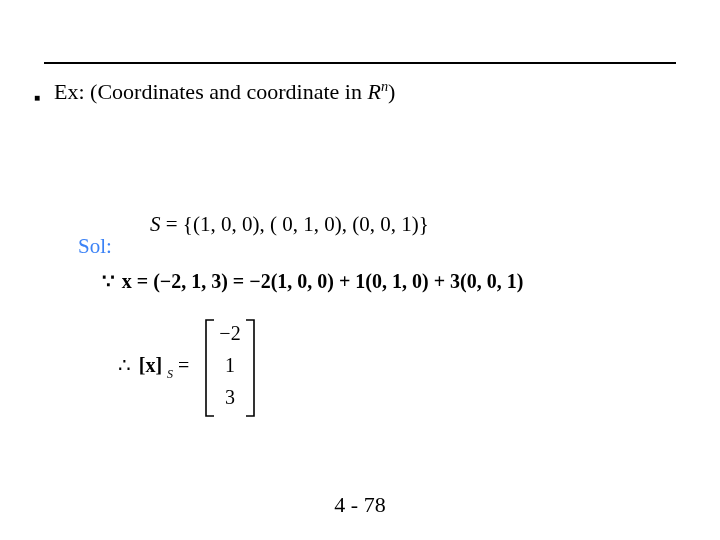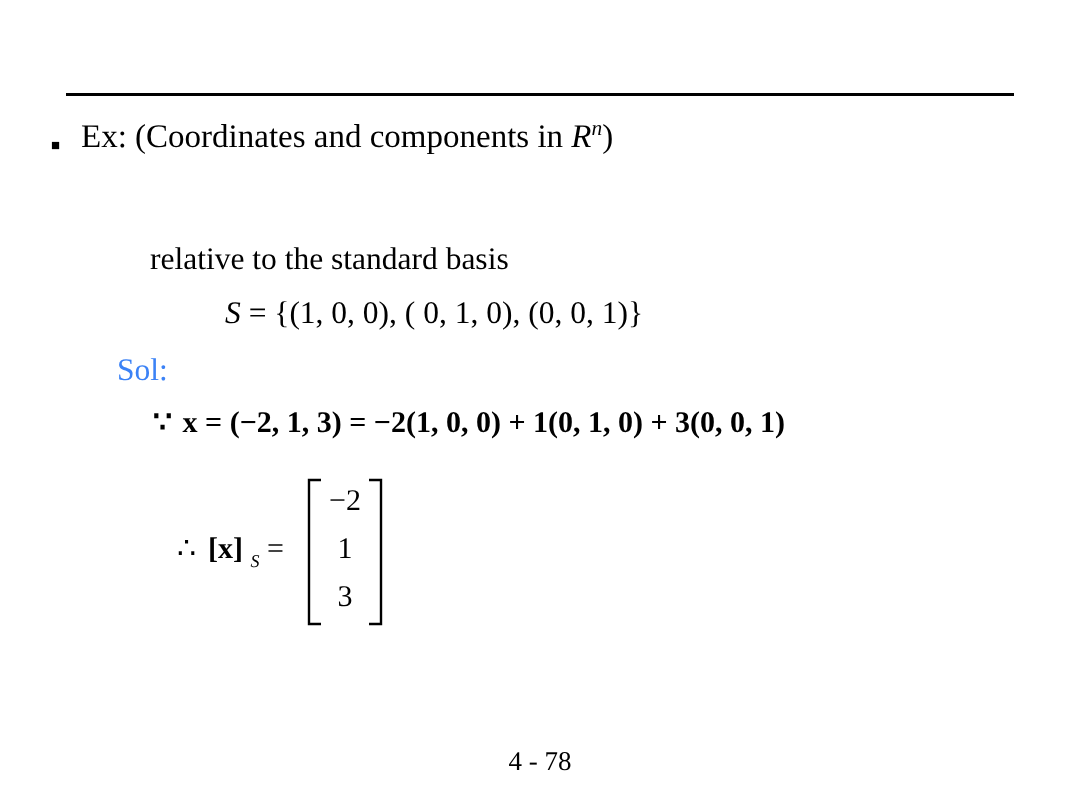--- a/index.html
+++ b/index.html
@@ -52,21 +52,21 @@
   }
   .line2 {
     position: absolute;
     left: 100px;
     top: 160px;
     font-size: 21px;
   }
   .line3 {
     position: absolute;
     left: 150px;
-    top: 196px;
+    top: 212px;
     font-size: 21px;
   }
   .sol {
     position: absolute;
     left: 78px;
     top: 234px;
     font-size: 21px;
     color: #3b82f6;
   }
   .math1 {
@@ -82,41 +82,38 @@
     top: 308px;
     width: 170px;
     height: 120px;
   }
   .footer {
     position: absolute;
     bottom: 22px;
     left: 0;
     right: 0;
     text-align: center;
-    font-size: 18px;
+    font-size: 22px;
   }
   .bold { font-weight: bold; }
 </style>
 </head>
 <body>
 
 <div class="slide">
 
   <div class="rule"></div>
 
   <div class="bullet">■</div>
 
   <div class="headline">
-    <span>Ex: (Coordinates and components in </span><span class="italic">R</span><span class="sup">n</span><span>)</span>
+    <span>Ex: (Coordinates and coordinate in </span><span class="italic">R</span><span class="sup">n</span><span>)</span>
   </div>
 
 
-  <div class="line2">
-    <span>relative to the standard basis</span>
-  </div>
 
   <div class="line3">
     <span class="italic">S</span><span> = {(1, 0, 0), ( 0, 1, 0), (0, 0, 1)}</span>
   </div>
 
   <div class="sol">Sol:</div>
 
   <svg class="math1" viewBox="0 0 560 28">
     <text x="0" y="20" font-family="Times New Roman" font-size="20" font-weight="bold">
       <tspan>∵</tspan>

